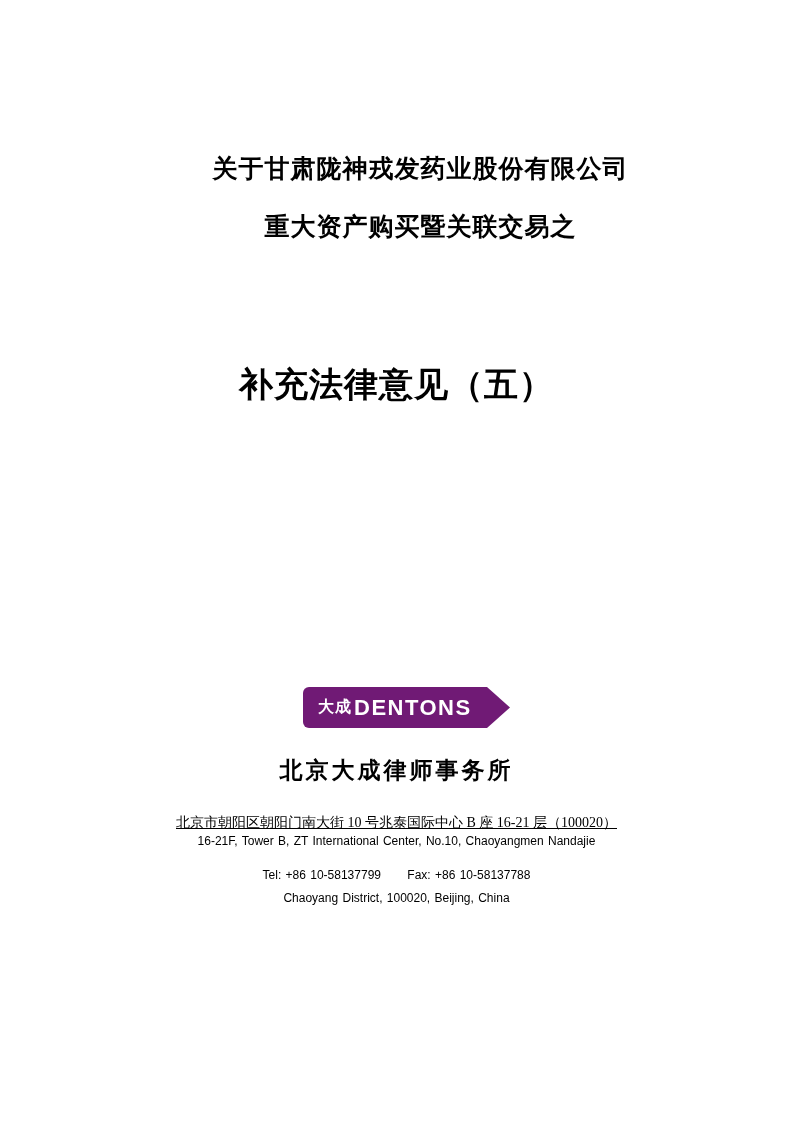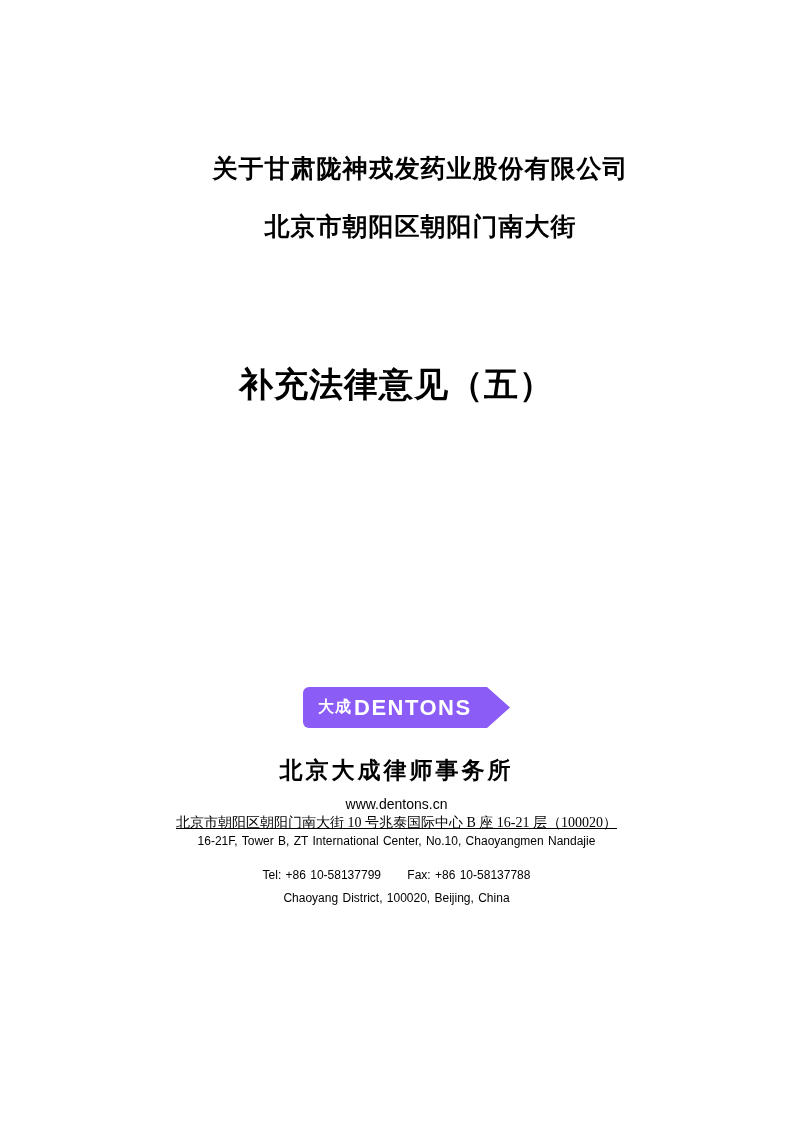--- a/index.html
+++ b/index.html
@@ -87,32 +87,31 @@
   .tel-fax { top: 869px; }
   .tel-fax .fax { margin-left: 22px; }
 </style>
 </head>
 <body>
 
 <div class="page">
 
   <div class="centered subtitle subtitle-1">关于甘肃陇神戎发药业股份有限公司</div>
 
-  <div class="centered subtitle subtitle-2">北京市朝阳区朝阳门南大街</div>
+  <div class="centered subtitle subtitle-2">重大资产购买暨关联交易之</div>
 
   <div class="centered main-title">补充法律意见（五）</div>
 
-  <div class="logo" style="background: #8b5cf6;">
+  <div class="logo" style="background: #701a75;">
     <span class="logo-cn">大成</span>
     <span class="logo-en">DENTONS</span>
   </div>
 
   <div class="centered firm-name">北京大成律师事务所</div>
 
-  <div class="centered website">www.dentons.cn</div>
 
   <div class="centered address-cn">北京市朝阳区朝阳门南大街 10 号兆泰国际中心 B 座 16-21 层（100020）</div>
 
   <div class="centered address-en address-en-1">16-21F, Tower B, ZT International Center, No.10, Chaoyangmen Nandajie</div>
 
   <div class="centered address-en address-en-2">Chaoyang District, 100020, Beijing, China</div>
 
   <div class="centered address-en tel-fax">
     <span class="tel">Tel: +86 10-58137799</span>
     <span class="fax">Fax: +86 10-58137788</span>

